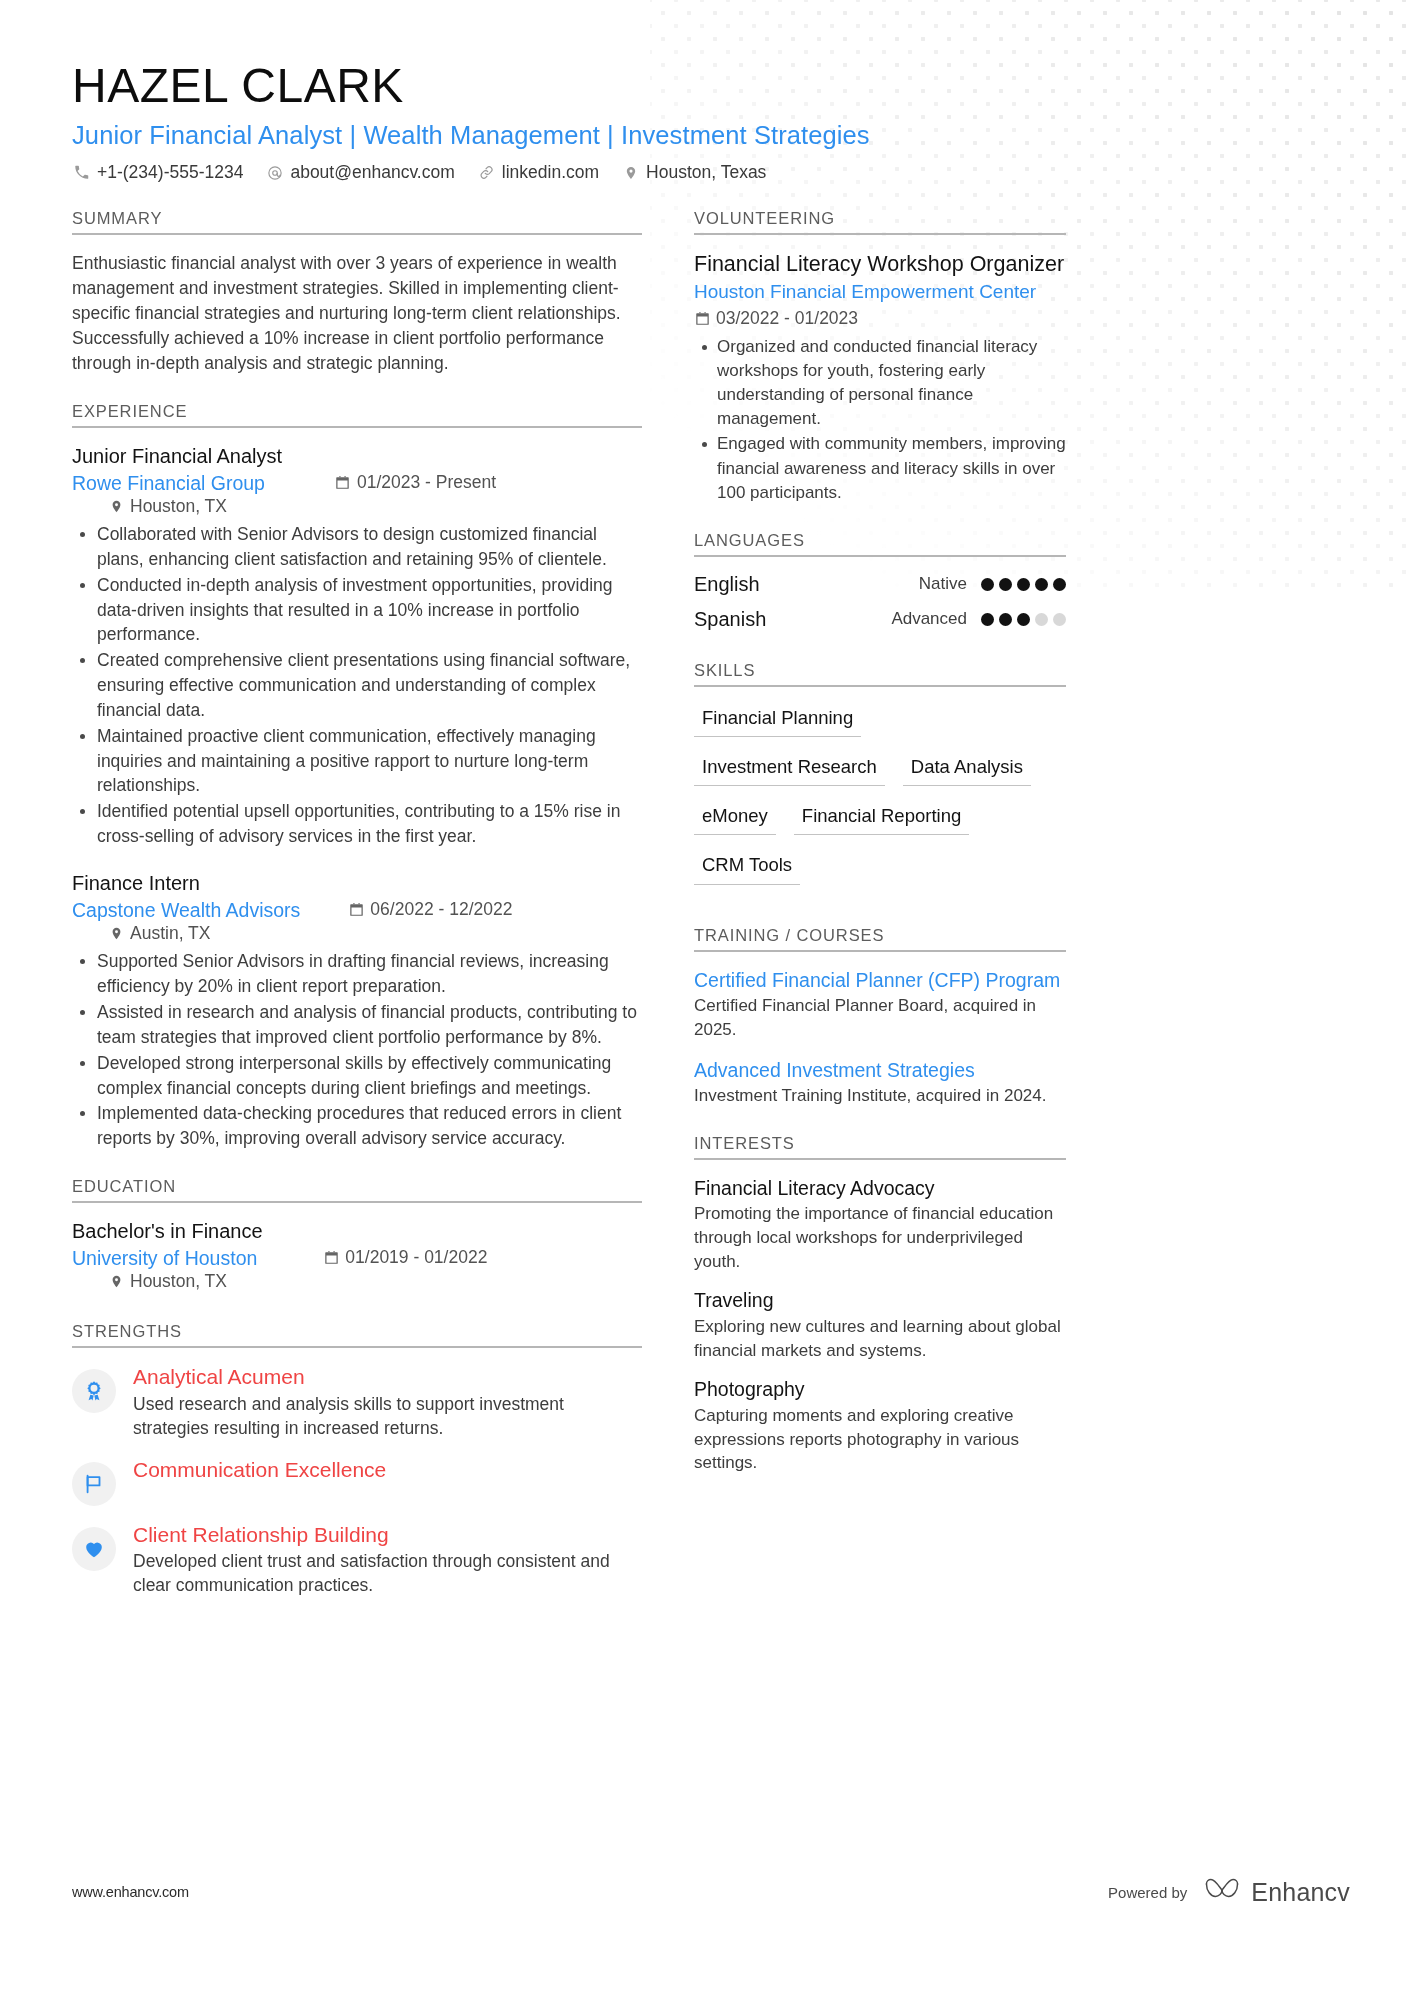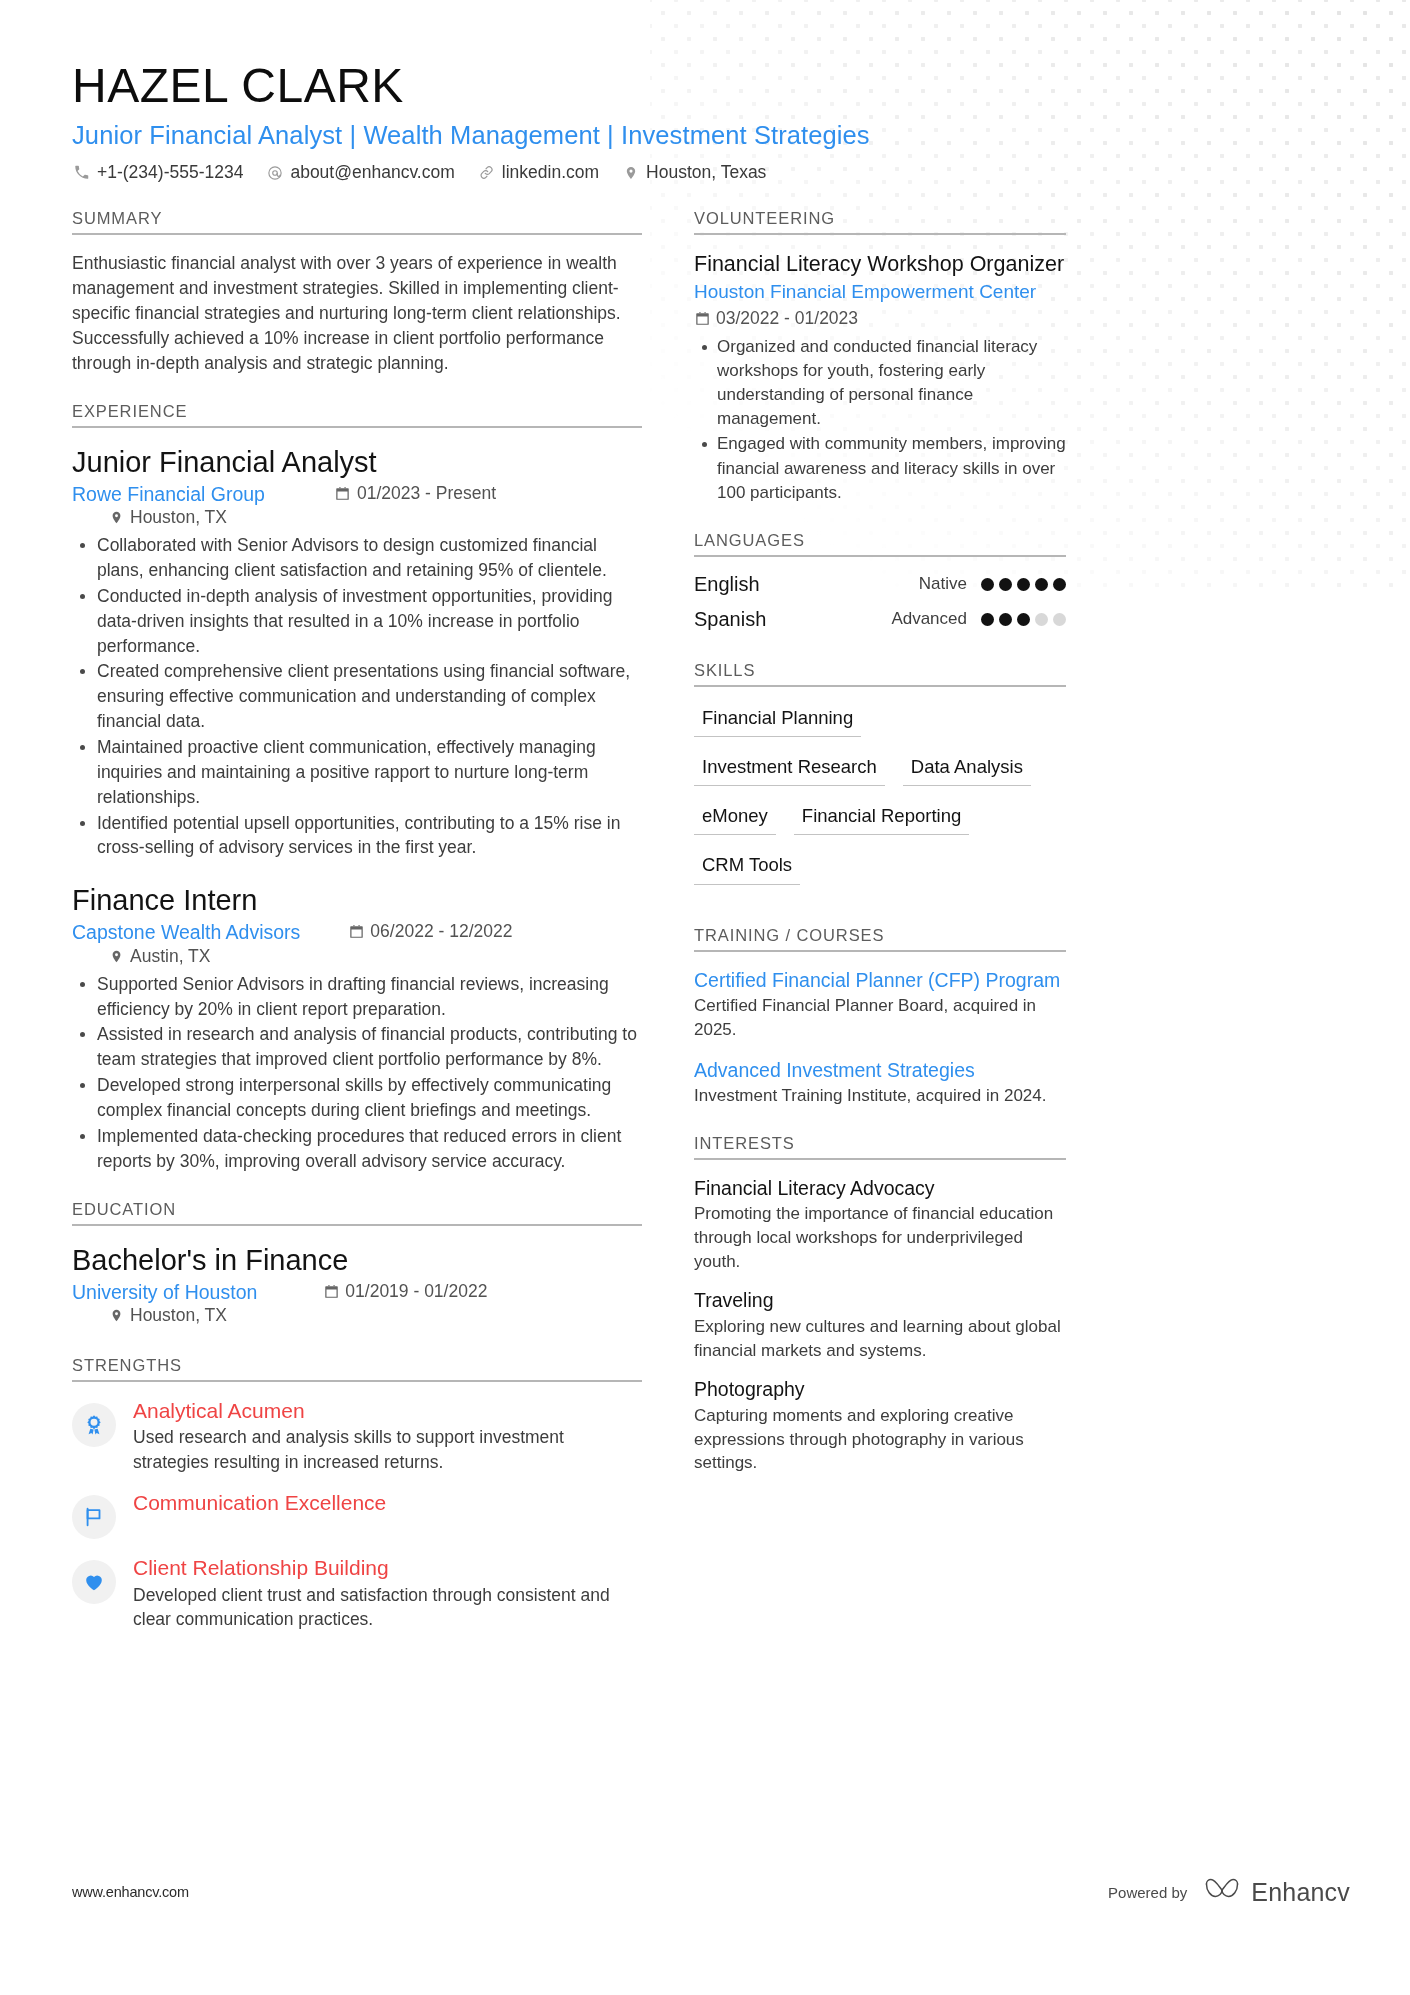--- a/index.html
+++ b/index.html
@@ -114,21 +114,21 @@
   .body-text {
     font-size: 17.5px;
     line-height: 1.42;
     color: #3d3d3d;
   }
 
   .entry { margin-bottom: 18px; }
   .entry:last-child { margin-bottom: 0; }
 
   .entry-title {
-    font-size: 29px;
+    font-size: 20px;
     color: #131313;
     font-weight: 400;
     line-height: 1.25;
     margin-bottom: 2px;
   }
   .entry-meta {
     display: flex;
     align-items: baseline;
     flex-wrap: wrap;
     margin-bottom: 5px;
@@ -607,21 +607,21 @@
             <div class="interest-desc">Promoting the importance of financial education through local workshops for underprivileged youth.</div>
           </div>
 
           <div class="interest">
             <div class="interest-name">Traveling</div>
             <div class="interest-desc">Exploring new cultures and learning about global financial markets and systems.</div>
           </div>
 
           <div class="interest">
             <div class="interest-name">Photography</div>
-            <div class="interest-desc">Capturing moments and exploring creative expressions through photography in various settings.</div>
+            <div class="interest-desc">Capturing moments and exploring creative expressions reports photography in various settings.</div>
           </div>
         </div>
 
       </div>
 
     </div>
   </div>
 
   <div class="footer">
     <span class="footer-url">www.enhancv.com</span>

